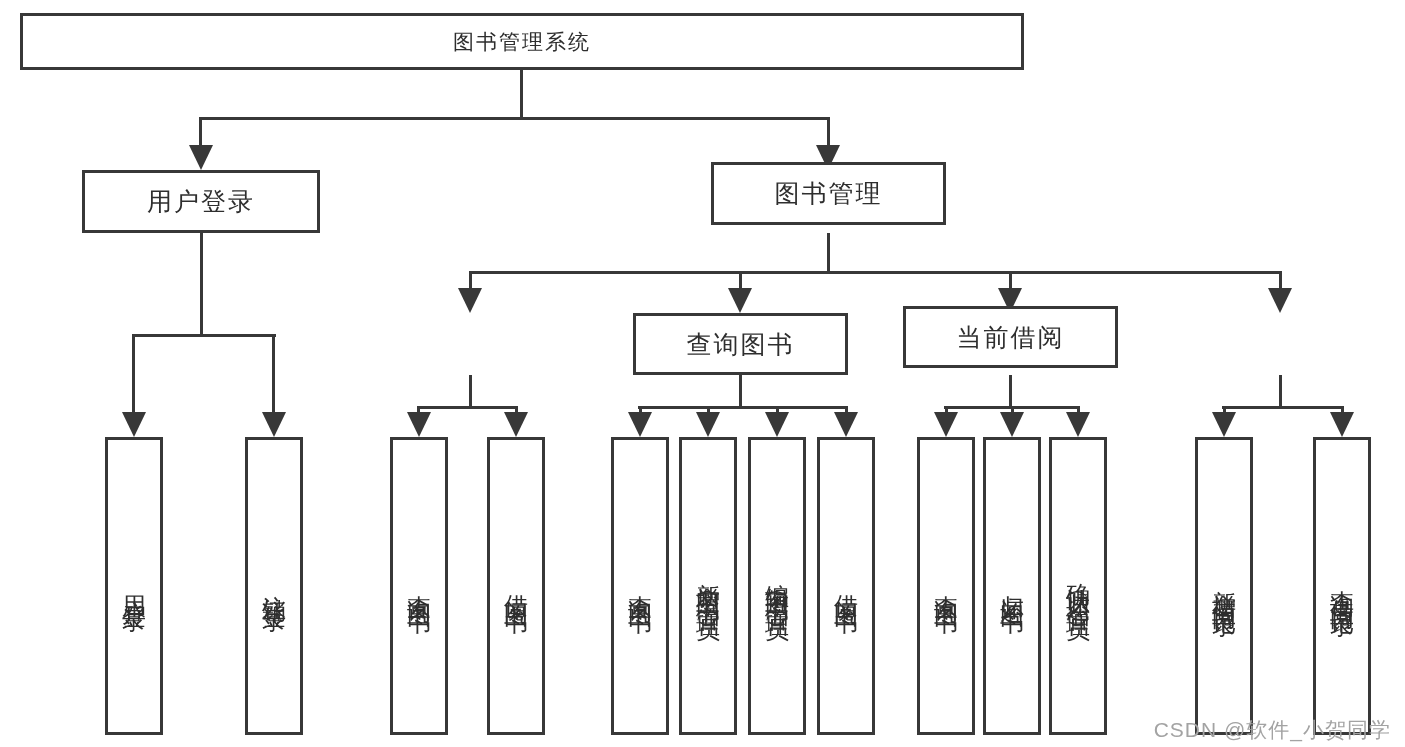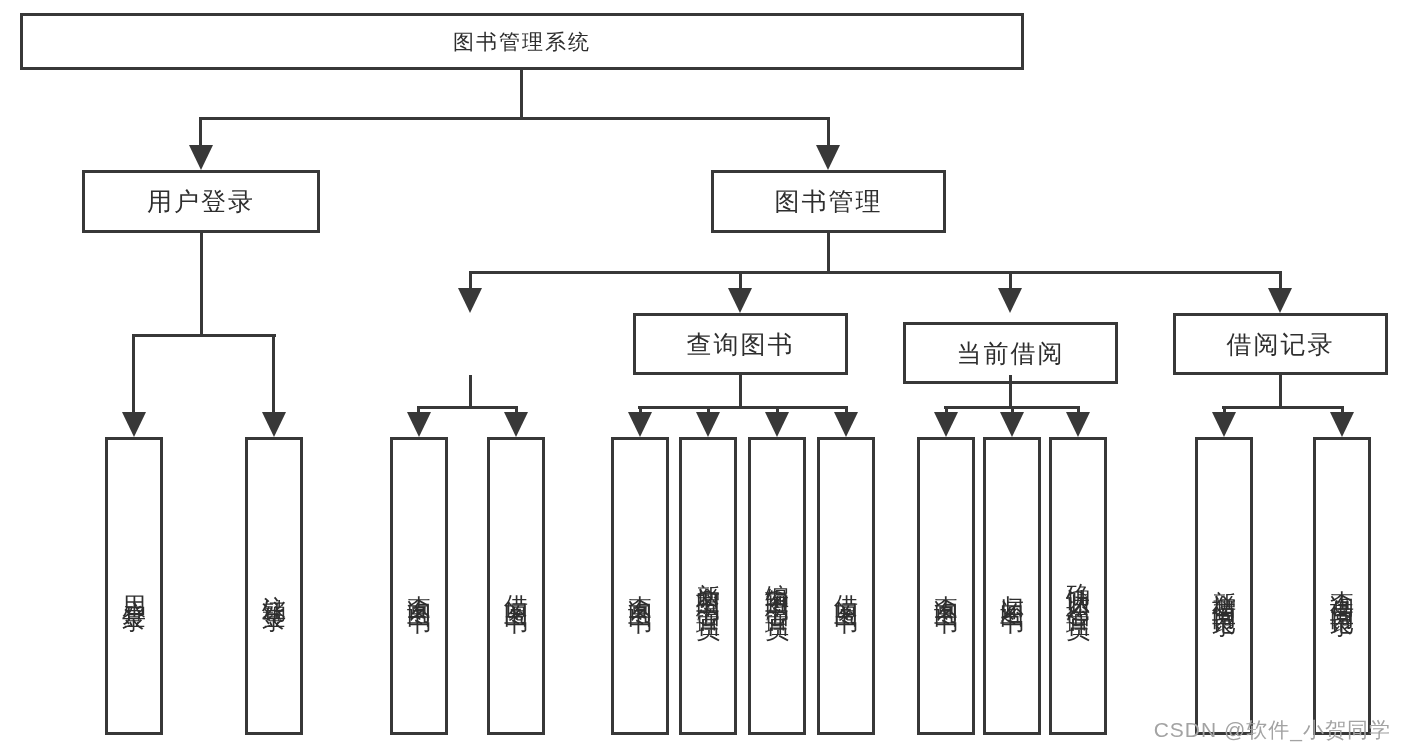--- a/index.html
+++ b/index.html
@@ -48,21 +48,21 @@
   <div>
     <div class="vline" style="left:520px;top:70px;height:48px"></div>
     <div class="hline" style="left:199px;top:117px;width:631px"></div>
     <div class="vline" style="left:199px;top:117px;height:30px"></div>
     <div class="arrow" style="left:189px;top:145px"></div>
     <div class="vline" style="left:827px;top:117px;height:30px"></div>
     <div class="arrow" style="left:816px;top:145px"></div>
   </div>
 
   <div class="box hbox" style="left:82px;top:170px;width:238px;height:63px">用户登录</div>
-  <div class="box hbox" style="left:711px;top:170px;width:235px;height:63px">图书管理</div>
+  <div class="box hbox" style="left:711px;top:162px;width:235px;height:63px">图书管理</div>
 
   <div>
     <div class="vline" style="left:200px;top:233px;height:103px"></div>
     <div class="hline" style="left:132px;top:334px;width:144px"></div>
     <div class="vline" style="left:132px;top:334px;height:79px"></div>
     <div class="arrow" style="left:122px;top:412px"></div>
     <div class="vline" style="left:272px;top:334px;height:79px"></div>
     <div class="arrow" style="left:262px;top:412px"></div>
   </div>
 
@@ -73,22 +73,21 @@
     <div class="arrow" style="left:458px;top:288px"></div>
     <div class="vline" style="left:739px;top:271px;height:18px"></div>
     <div class="arrow" style="left:728px;top:288px"></div>
     <div class="vline" style="left:1009px;top:271px;height:18px"></div>
     <div class="arrow" style="left:998px;top:288px"></div>
     <div class="vline" style="left:1279px;top:271px;height:18px"></div>
     <div class="arrow" style="left:1268px;top:288px"></div>
   </div>
 
   <div class="box hbox" style="left:633px;top:313px;width:215px;height:62px">查询图书</div>
-  <div class="box hbox" style="left:903px;top:322px;width:215px;height:62px">当前借阅</div>
-  <div class="box hbox" style="left:1173px;top:313px;width:215px;height:62px">借阅记录</div>
+  <div class="box hbox" style="left:903px;top:306px;width:215px;height:62px">当前借阅</div>
 
   <div>
     <div class="vline" style="left:469px;top:375px;height:33px"></div>
     <div class="hline" style="left:417px;top:406px;width:101px"></div>
     <div class="vline" style="left:417px;top:406px;height:8px"></div>
     <div class="arrow" style="left:407px;top:412px"></div>
     <div class="vline" style="left:515px;top:406px;height:8px"></div>
     <div class="arrow" style="left:504px;top:412px"></div>
   </div>
 

